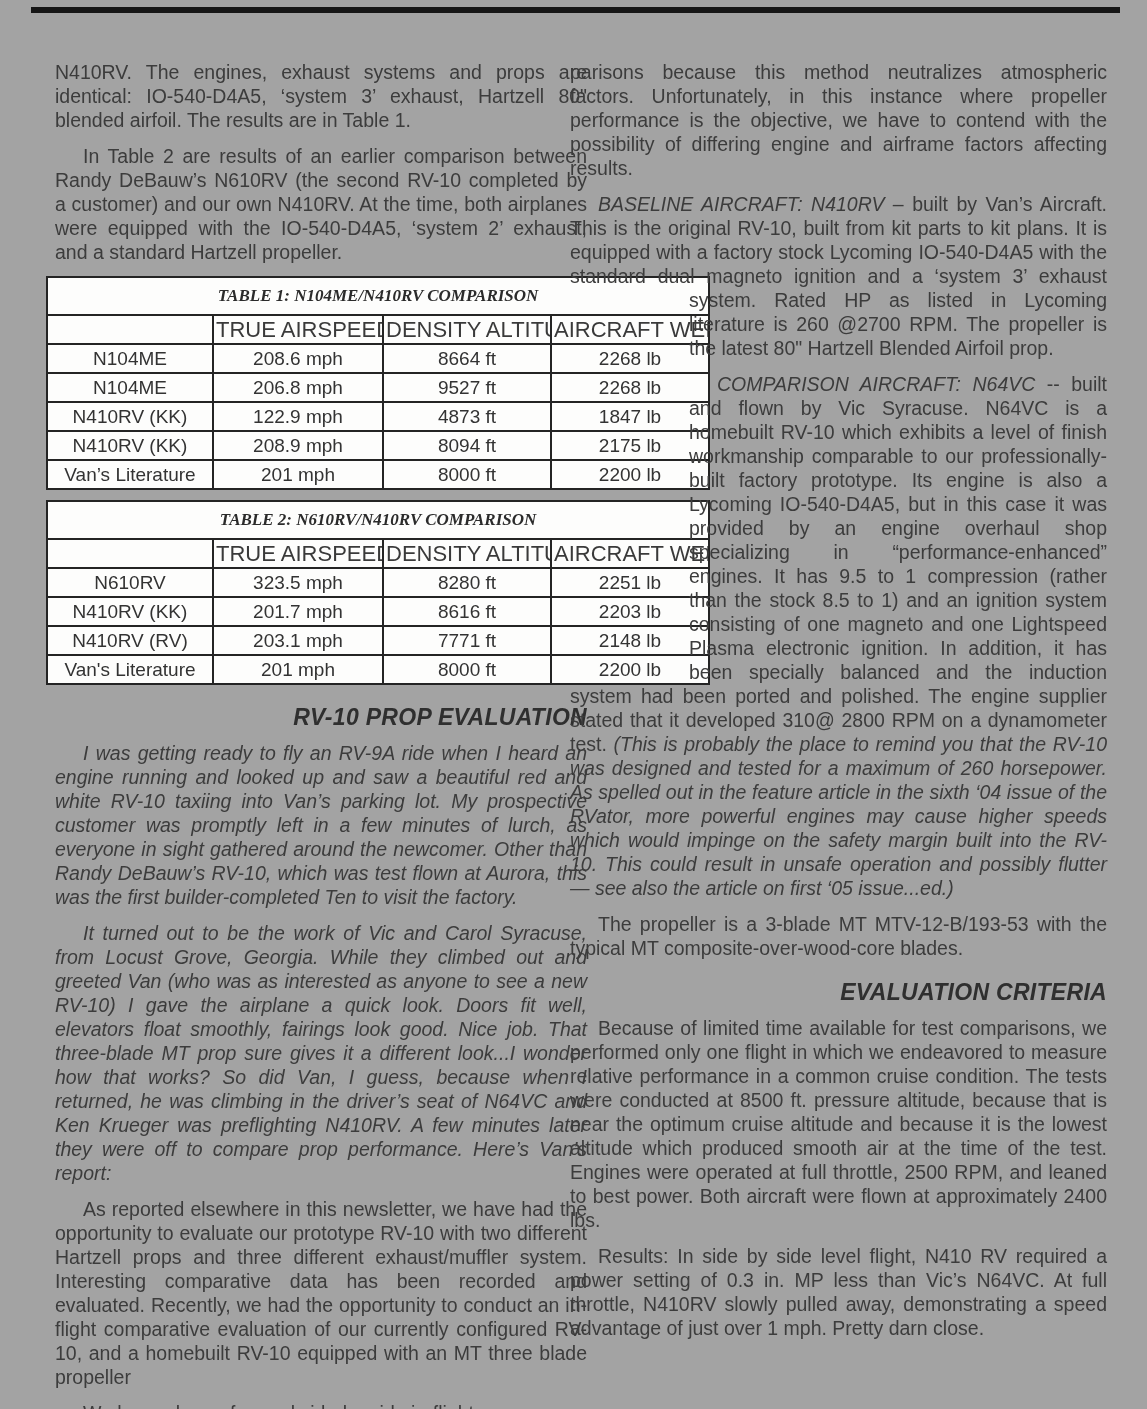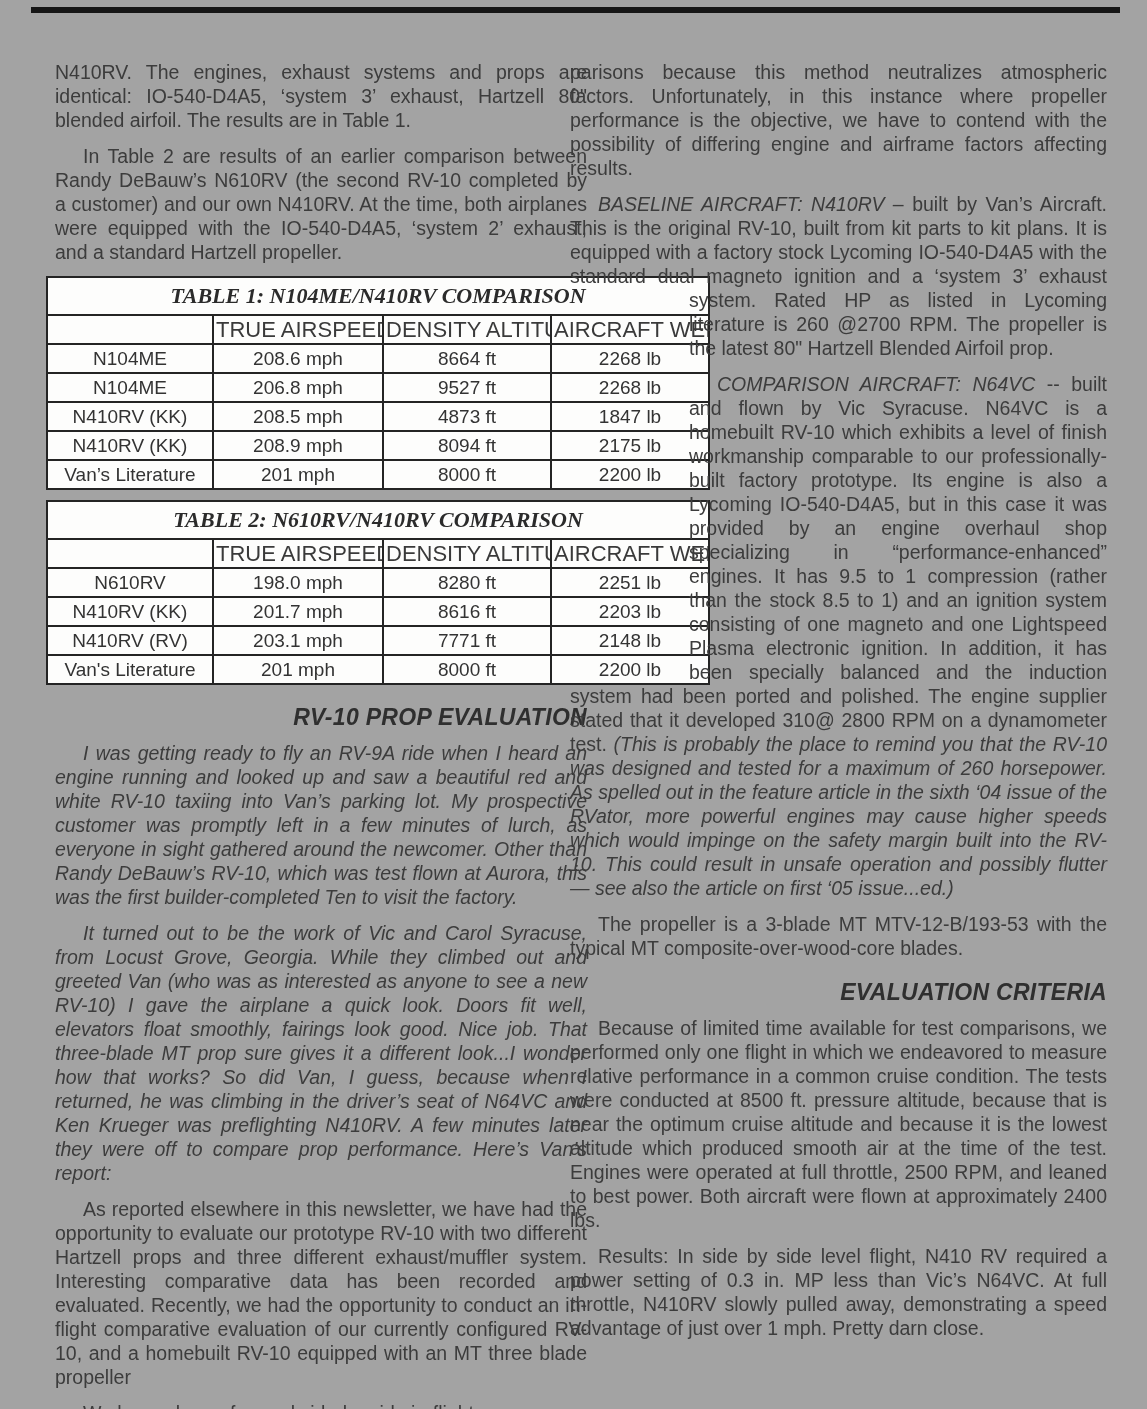--- a/index.html
+++ b/index.html
@@ -43,21 +43,21 @@
   }
   table.cmp td,table.cmp th{
     border:2px solid #242424;
     text-align:center;vertical-align:middle;
     font-weight:normal;padding:0 2px;
     overflow:hidden;white-space:nowrap;
   }
   table.cmp .tt{
     font-family:"Liberation Serif",serif;
     font-weight:bold;font-style:italic;
-    font-size:22px;height:36px;color:#2b2b2b;
+    font-size:17px;height:36px;color:#2b2b2b;
   }
   table.cmp th{font-size:22px;height:27px;color:#3a3a3a;}
   table.cmp td.data{font-size:19px;height:27px;}
 </style>
 </head>
 <body>
 
 <div class="page">
 
   <div class="top-rule"></div>
@@ -90,21 +90,21 @@
         <td class="data">2268 lb</td>
       </tr>
       <tr>
         <td class="data">N104ME</td>
         <td class="data">206.8 mph</td>
         <td class="data">9527 ft</td>
         <td class="data">2268 lb</td>
       </tr>
       <tr>
         <td class="data">N410RV (KK)</td>
-        <td class="data">208.5 mph</td>
+        <td class="data">122.9 mph</td>
         <td class="data">4873 ft</td>
         <td class="data">1847 lb</td>
       </tr>
       <tr>
         <td class="data">N410RV (KK)</td>
         <td class="data">208.9 mph</td>
         <td class="data">8094 ft</td>
         <td class="data">2175 lb</td>
       </tr>
       <tr>
@@ -128,21 +128,21 @@
         <td colspan="4" class="tt">TABLE 2:  N610RV/N410RV COMPARISON</td>
       </tr>
       <tr>
         <th></th>
         <th>TRUE AIRSPEED</th>
         <th>DENSITY ALTITUDE</th>
         <th>AIRCRAFT WEIGHT</th>
       </tr>
       <tr>
         <td class="data">N610RV</td>
-        <td class="data">198.0 mph</td>
+        <td class="data">323.5 mph</td>
         <td class="data">8280 ft</td>
         <td class="data">2251 lb</td>
       </tr>
       <tr>
         <td class="data">N410RV (KK)</td>
         <td class="data">201.7 mph</td>
         <td class="data">8616 ft</td>
         <td class="data">2203 lb</td>
       </tr>
       <tr>

